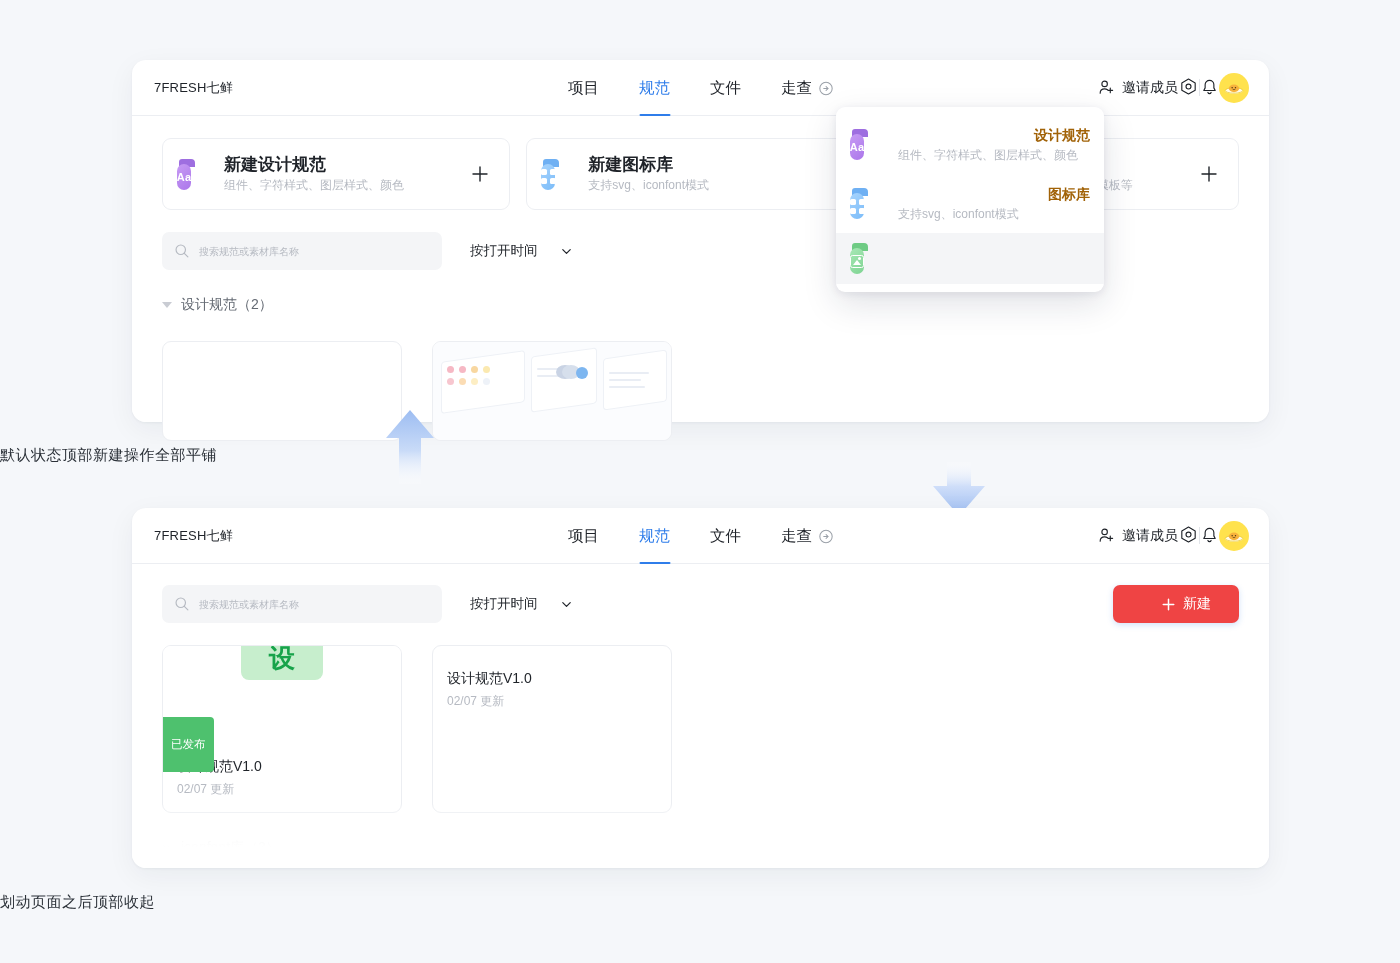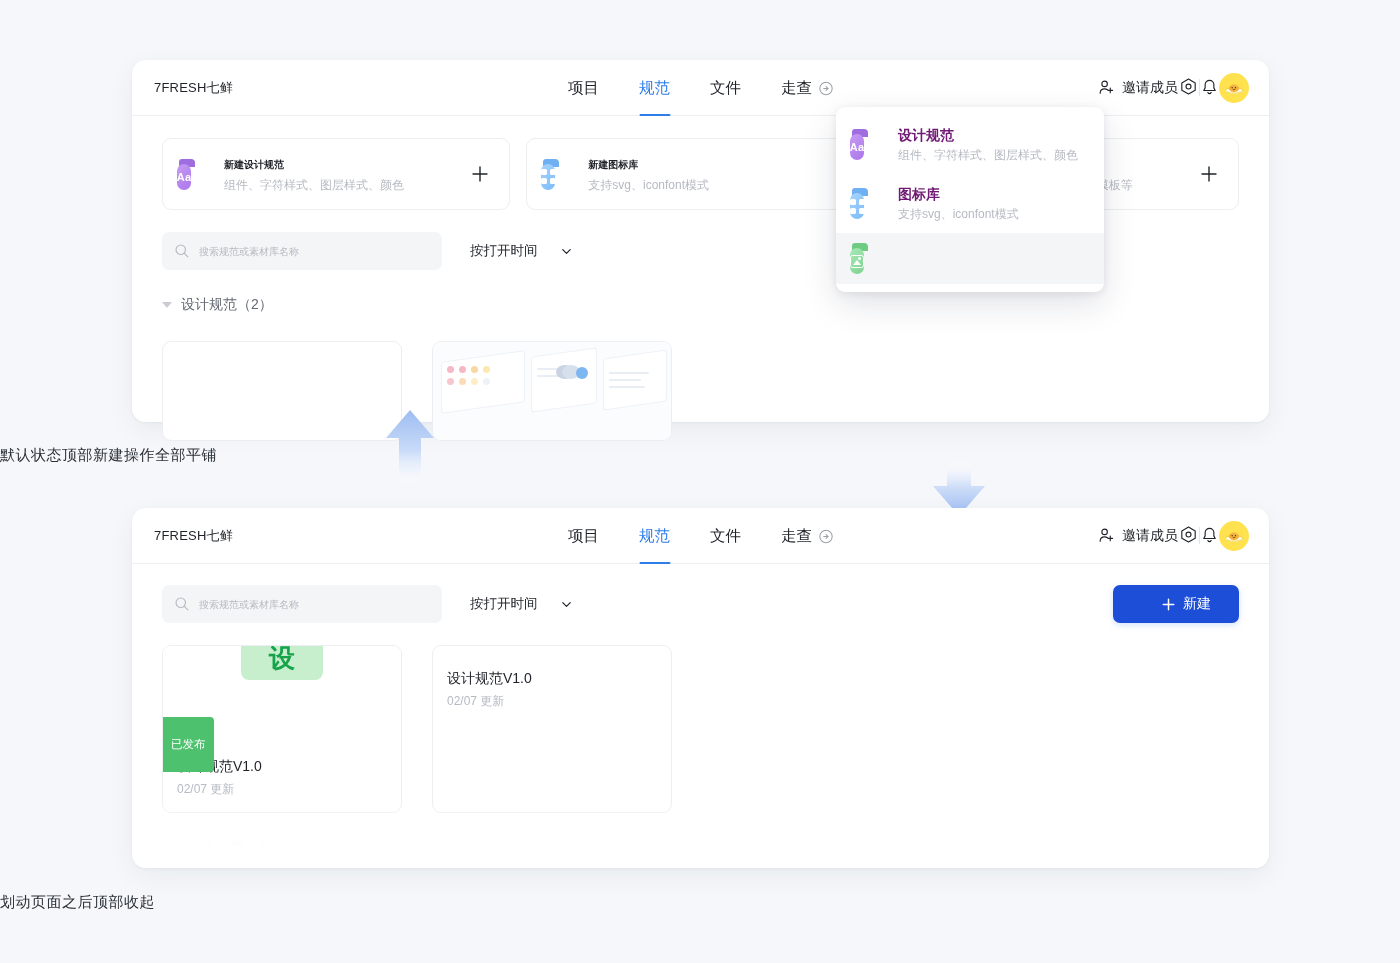--- a/index.html
+++ b/index.html
@@ -62,21 +62,21 @@
   
   .create-row {
     display: flex; gap: 16px; padding: 22px 30px 0 30px;
   }
   .create-card {
     flex: 1 1 0; height: 72px; border: 1px solid #eceef2; border-radius: 9px;
     display: flex; align-items: center; padding: 0 16px 0 14px; cursor: pointer;
     background: #fff;
   }
   .card-texts { flex: 1; margin-left: 13px; min-width: 0; }
-  .card-title { font-size: 10px; color: #1f2329; font-weight: bold; line-height: 19px; }
+  .card-title { font-size: 17px; color: #1f2329; font-weight: bold; line-height: 19px; }
   .card-sub { font-size: 12px; color: #b6bac2; line-height: 18px; margin-top: 2px; white-space: nowrap; }
   .plus-btn {
     width: 26px; height: 26px; flex: 0 0 26px;
     display: flex; align-items: center; justify-content: center; cursor: pointer;
   }
 
   
   .folder { position: relative; width: 34px; height: 31px; flex: 0 0 34px; }
   .folder .tab {
     position: absolute; left: 2px; top: 0; width: 16px; height: 8px;
@@ -113,21 +113,21 @@
     border: none; background: transparent; outline: none; flex: 1;
     font-family: inherit; font-size: 10px; color: #1f2329;
   }
   .search-input::placeholder { color: #b6bac2; }
   .sort {
     margin-left: 28px; display: flex; align-items: center; gap: 22px;
     font-size: 13.5px; color: #1f2329; cursor: pointer; white-space: nowrap;
   }
   .new-btn {
     position: absolute; right: 30px; top: 21px;
-    width: 126px; height: 38px; background: #1d4ed8; border-radius: 7px;
+    width: 126px; height: 38px; background: #ef4444; border-radius: 7px;
     display: flex; align-items: center; justify-content: center; gap: 7px;
     color: #fff; font-size: 14px; cursor: pointer; border: none;
     font-family: inherit; box-shadow: 0 2px 6px rgba(47,125,234,.22); padding-left: 20px;
   }
 
   
   .section-head {
     display: flex; align-items: center; gap: 9px;
     padding: 0 30px; margin-top: 26px; cursor: pointer;
   }
@@ -212,21 +212,21 @@
     position: absolute; left: 836px; top: 107px; width: 268px;
     background: #fff; border-radius: 9px;
     box-shadow: 0 2px 8px rgba(20,30,60,.08), 0 12px 34px rgba(20,30,60,.13);
     padding: 8px 0; z-index: 30; overflow: hidden;
   }
   .dd-item {
     display: flex; align-items: center; gap: 14px;
     padding: 10px 14px; cursor: pointer;
   }
   .dd-item.hover { background: #f4f5f7; }
-  .dd-title { font-size: 14px; color: #701a75; font-weight: bold; line-height: 20px; }
+  .dd-title { font-size: 14px; color: #a16207; font-weight: bold; line-height: 20px; text-align: right; }
   .dd-sub { font-size: 12px; color: #b6bac2; line-height: 18px; margin-top: 1px; white-space: nowrap; }
 
   
   .caption {
     position: absolute; width: 100%; text-align: left;
     font-size: 15px; color: #2b3138; letter-spacing: .5px;
   }
   #caption-top { left: 0; top: 446px; }
   #caption-bottom { left: 0; top: 893px; }
 

